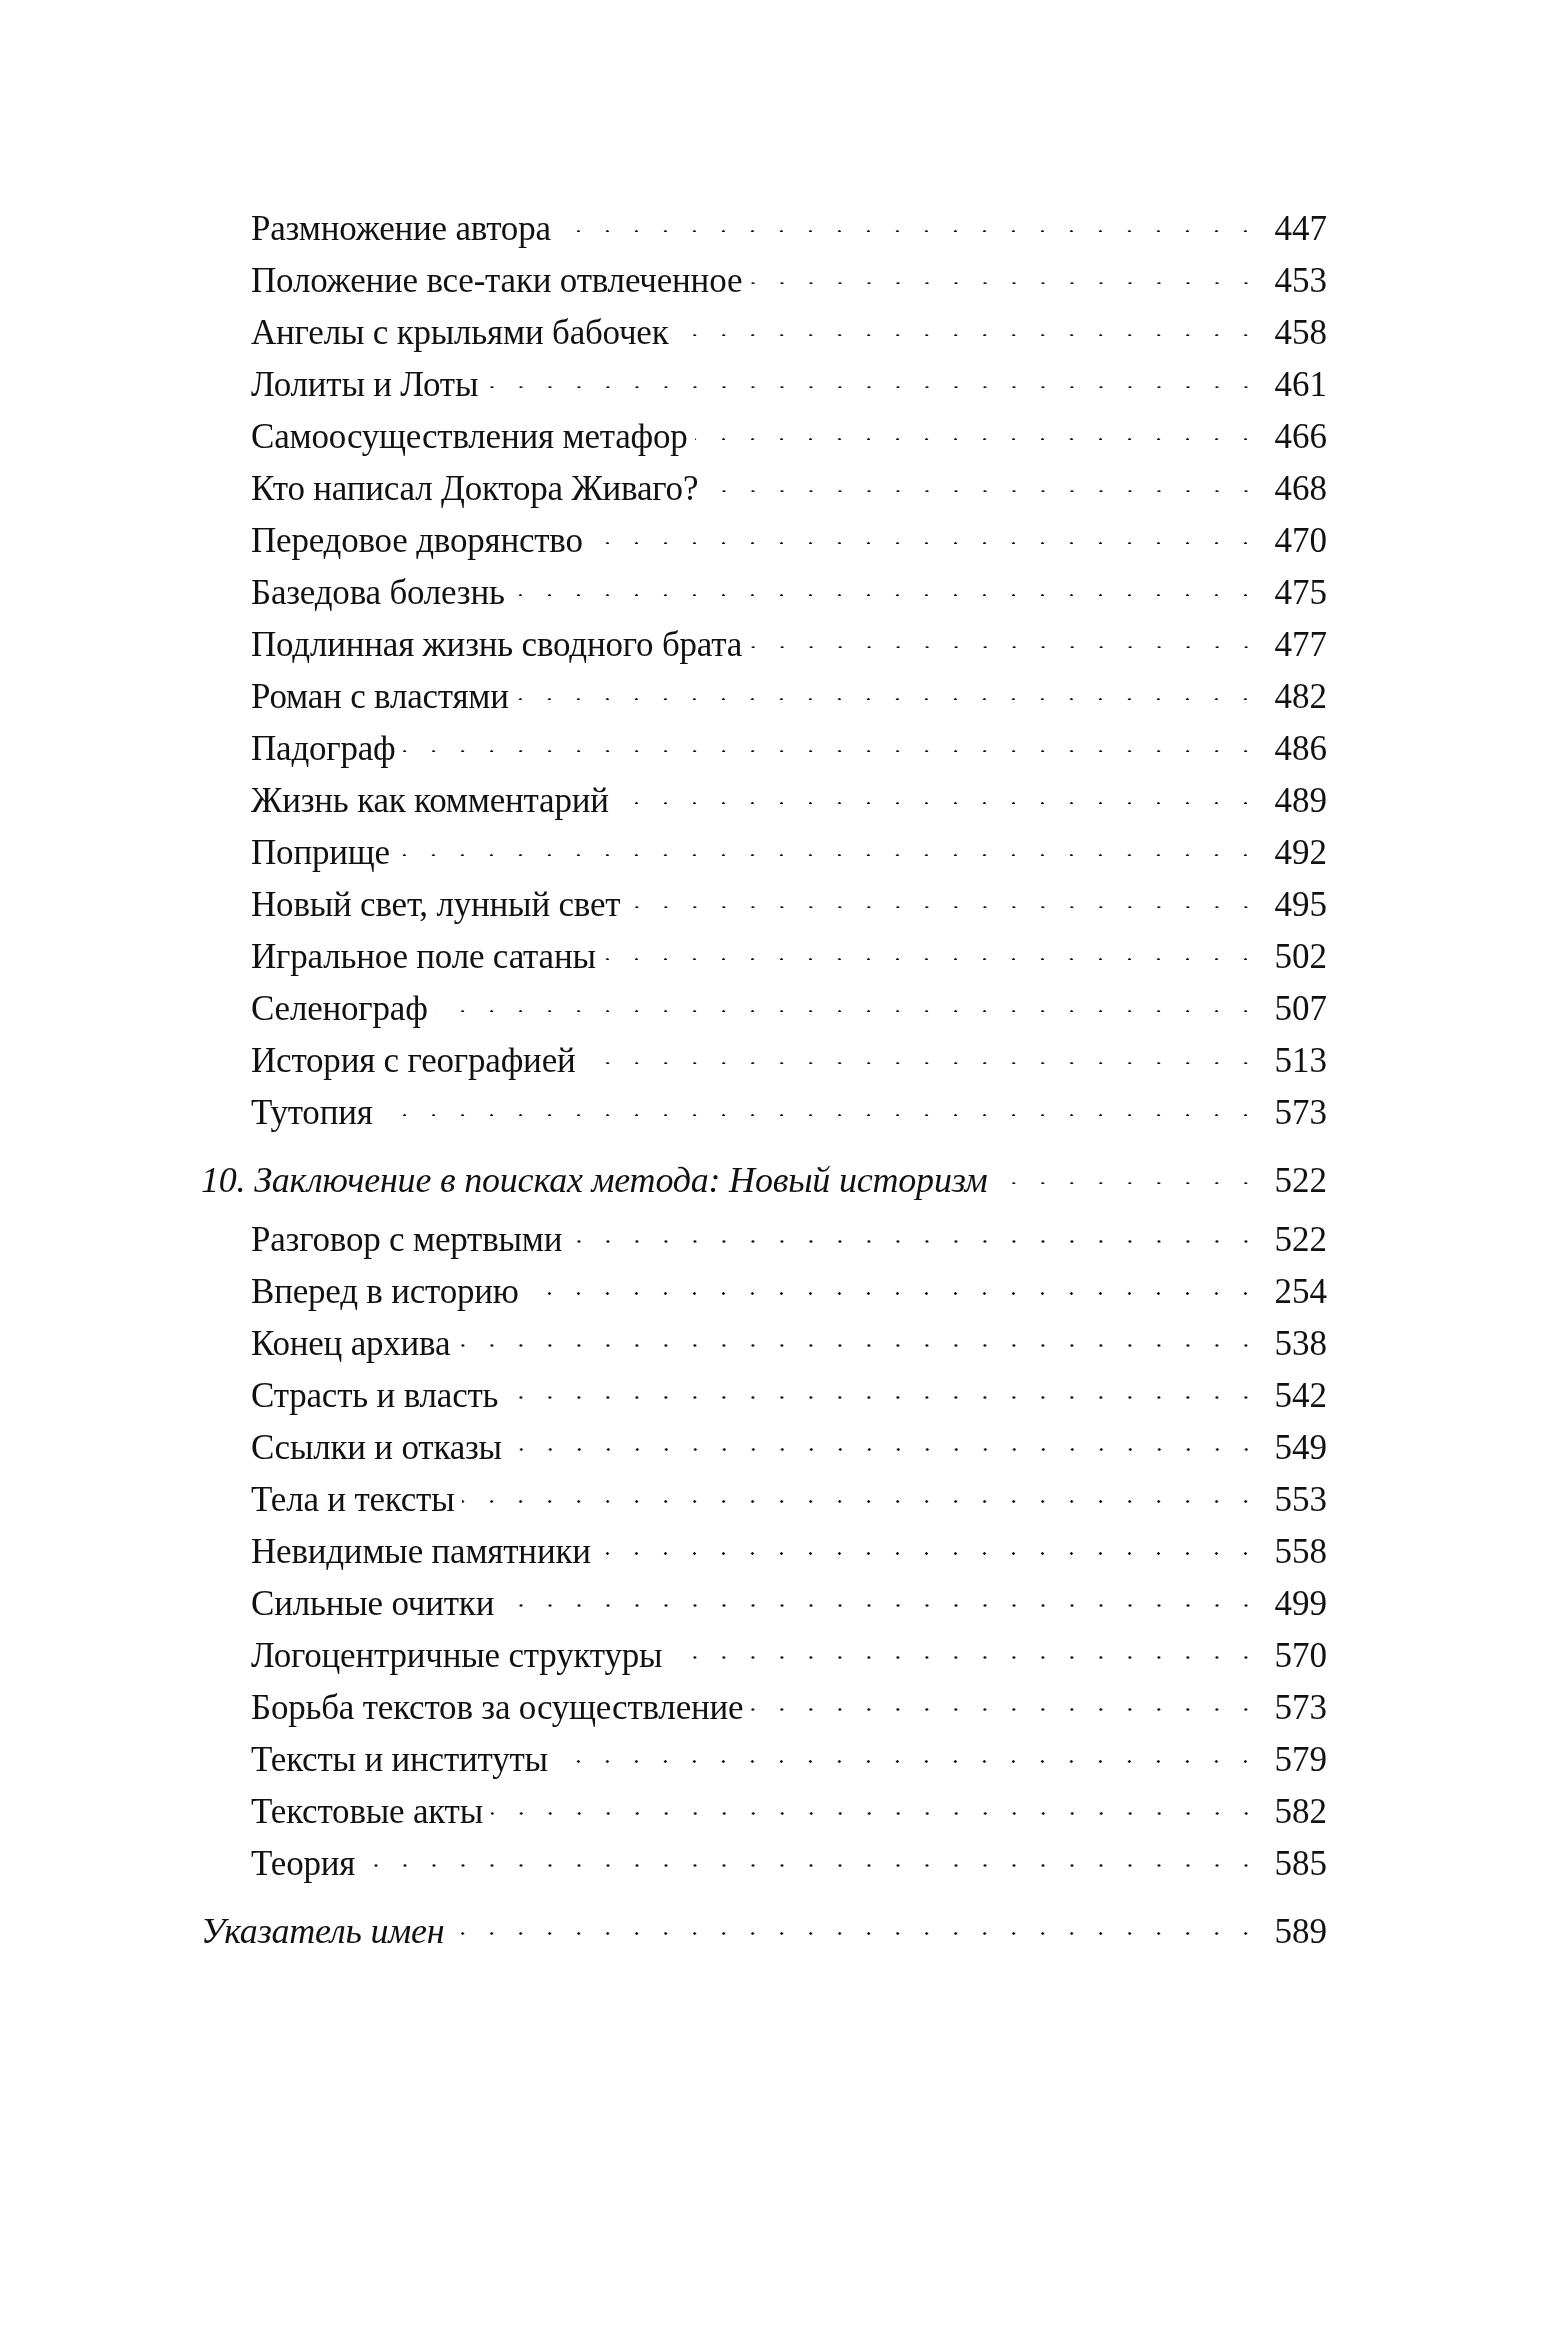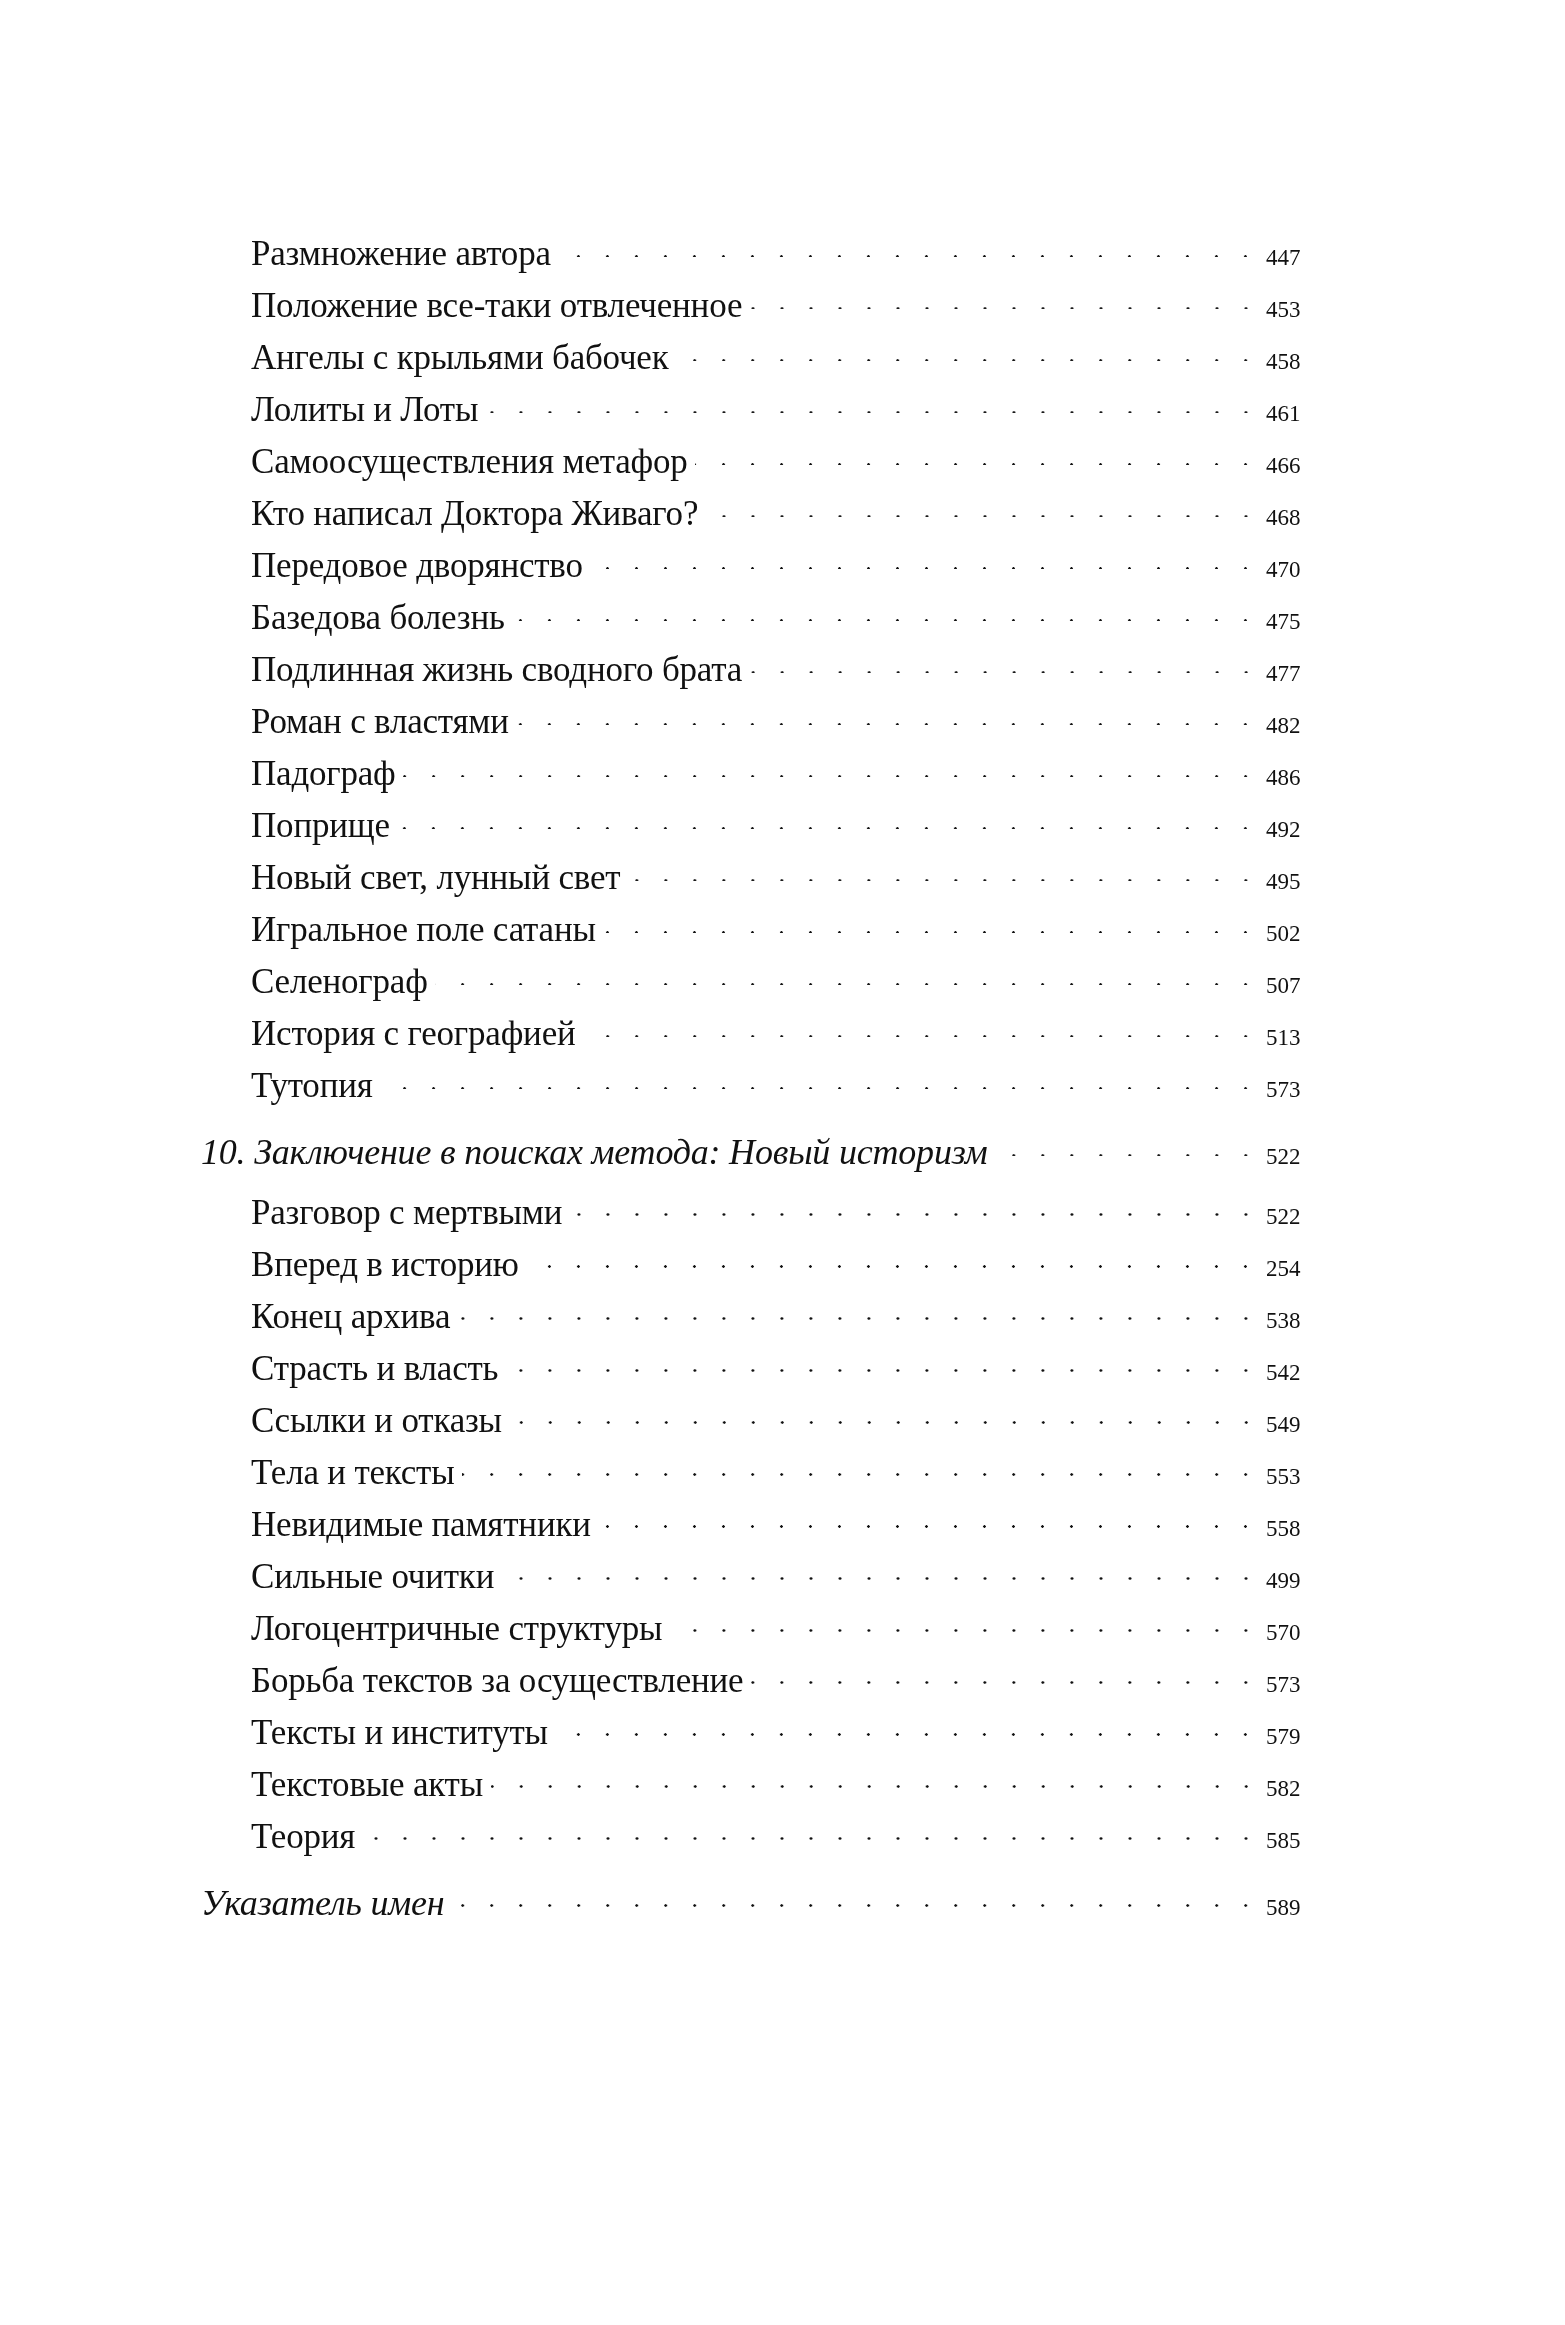--- a/index.html
+++ b/index.html
@@ -63,25 +63,24 @@
       bottom: 7.6px;
       height: 2.8px;
       background-image: radial-gradient(circle, #111 1.1px, transparent 1.5px);
       background-size: 29px 2.8px;
       background-position: right center;
       background-repeat: repeat-x;
     }
     .toc-page {
       flex: 0 0 auto;
       font-style: normal;
-      font-size: 23px;
+      font-size: 35px;
       min-width: 61px;
-      text-align: left;
+      text-align: right;
       font-variant-numeric: oldstyle-nums;
-      margin-top: 29px;
     }
   </style>
 </head>
 <body>
 
 <div class="toc">
   <div id="section-a">
       <div class="toc-row sub">
         <span class="toc-title">Размножение автора</span>
         <span class="toc-leader"></span>
@@ -129,20 +128,25 @@
       </div>
       <div class="toc-row sub">
         <span class="toc-title">Роман с властями</span>
         <span class="toc-leader"></span>
         <span class="toc-page">482</span>
       </div>
       <div class="toc-row sub">
         <span class="toc-title">Падограф</span>
         <span class="toc-leader"></span>
         <span class="toc-page">486</span>
+      </div>
+      <div class="toc-row sub">
+        <span class="toc-title">Жизнь как комментарий</span>
+        <span class="toc-leader"></span>
+        <span class="toc-page">489</span>
       </div>
       <div class="toc-row sub">
         <span class="toc-title">Поприще</span>
         <span class="toc-leader"></span>
         <span class="toc-page">492</span>
       </div>
       <div class="toc-row sub">
         <span class="toc-title">Новый свет, лунный свет</span>
         <span class="toc-leader"></span>
         <span class="toc-page">495</span>

